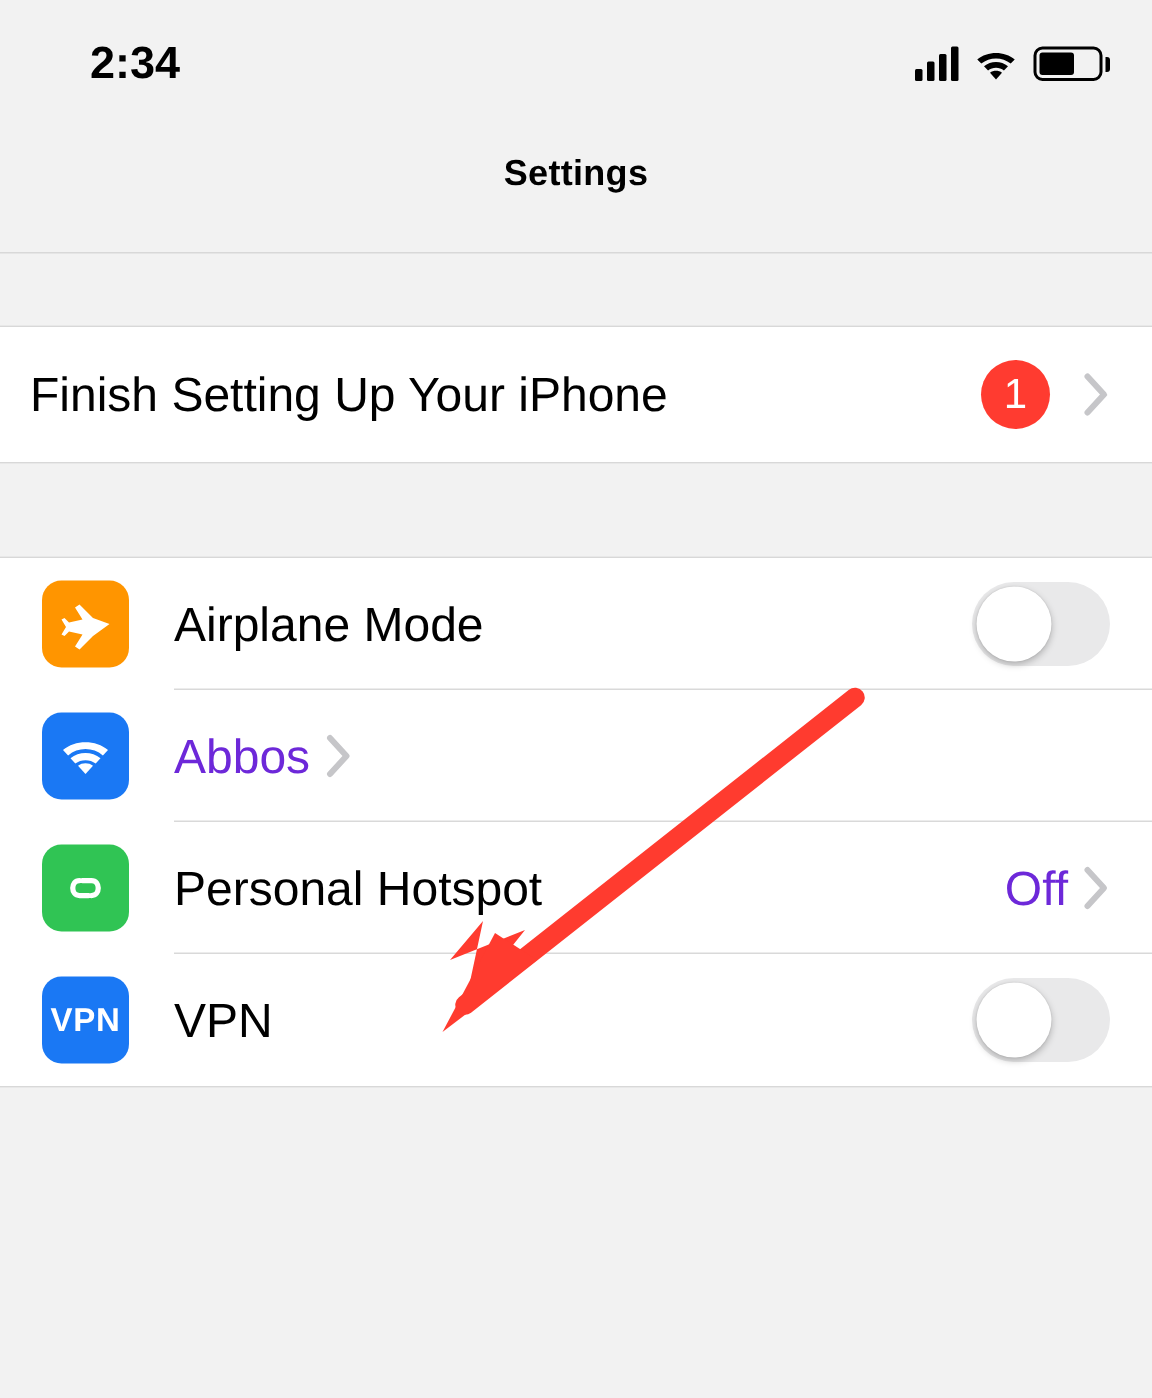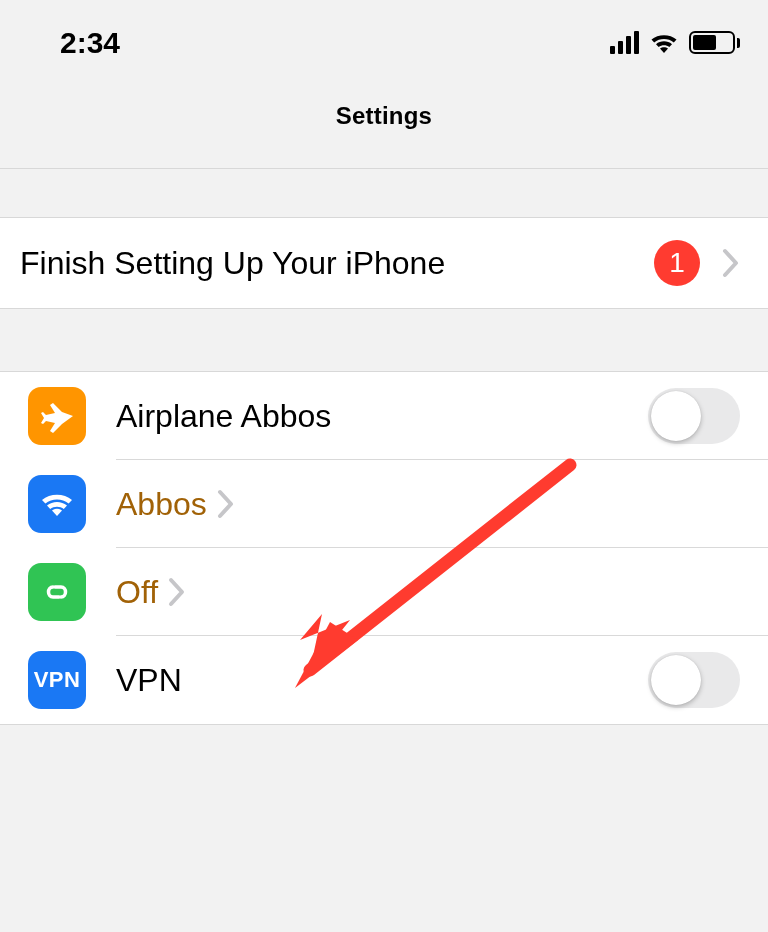--- a/index.html
+++ b/index.html
@@ -85,21 +85,21 @@
     justify-content: center;
     flex: 0 0 58px;
     margin-right: 30px;
   }
   .label {
     font-size: 32px;
     flex: 1;
   }
   .value {
     font-size: 32px;
-    color: #a16207;
+    color: #6d28d9;
     margin-right: 10px;
   }
   .chevron {
     color: #c6c6c9;
     flex: 0 0 auto;
   }
   .chevron svg { display:block; }
 
   .badge {
     width: 46px;
@@ -204,21 +204,21 @@
 <div class="gap"></div>
 
 <div class="section">
 
   <div class="row">
     <div class="icon-box bg-orange">
       <svg width="38" height="38" viewBox="0 0 38 38">
         <path d="M35 19 L24 15 L15 6 L12 8 L17 16 L8 18 L5 15 L3 16 L6 21 L3 26 L5 27 L8 24 L17 26 L12 34 L15 36 L24 27 Z" fill="#fff"></path>
       </svg>
     </div>
-    <span class="label">Airplane Abbos</span>
+    <span class="label">Airplane Mode</span>
     <div class="toggle">
         <div class="knob"></div>
       </div>
     <div class="sep"></div>
   </div>
 
   <div class="row">
     <div class="icon-box bg-blue">
       <svg width="40" height="40" viewBox="0 0 40 40">
         <path d="M20 32 L15 26.5 C17.8 24.3 22.2 24.3 25 26.5 Z" fill="#fff"></path>
@@ -237,20 +237,21 @@
 
 
 
   <div class="row">
     <div class="icon-box bg-green">
       <svg width="40" height="40" viewBox="0 0 40 40">
         <path d="M16 15 C10 15 10 25 16 25 L22 25" stroke="#fff" stroke-width="3.5" fill="none" stroke-linecap="round"></path>
         <path d="M24 25 C30 25 30 15 24 15 L18 15" stroke="#fff" stroke-width="3.5" fill="none" stroke-linecap="round"></path>
       </svg>
     </div>
+    <span class="label">Personal Hotspot</span>
     <span class="value">Off</span>
     <span class="chevron">
       <svg width="18" height="30" viewBox="0 0 18 30">
           <path d="M3 3 L14 15 L3 27" stroke="#c6c6c9" stroke-width="4" fill="none" stroke-linecap="round" stroke-linejoin="round"></path>
         </svg>
     </span>
     <div class="sep"></div>
   </div>
 
   <div class="row">

